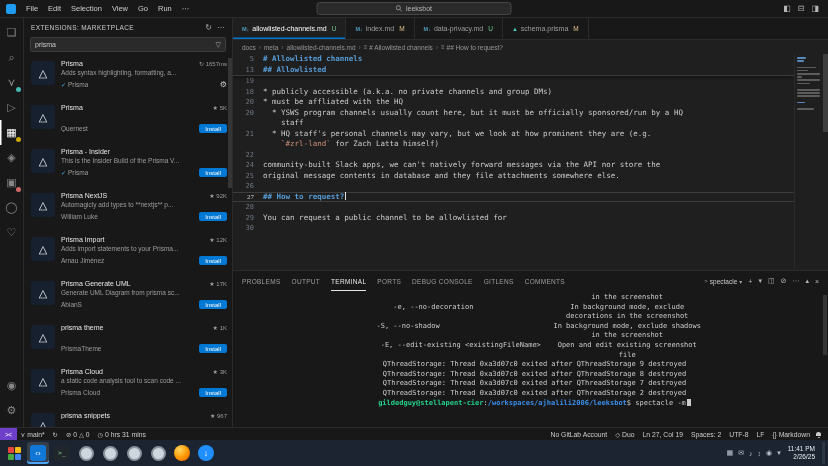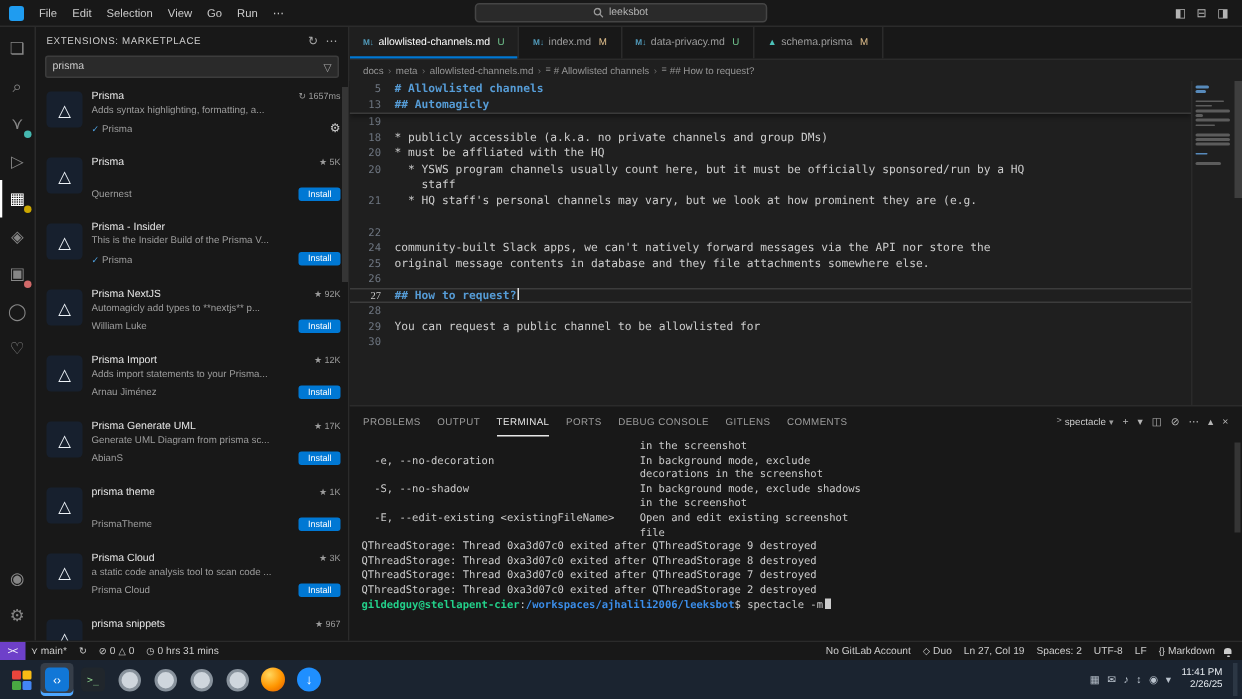--- a/index.html
+++ b/index.html
@@ -69,21 +69,21 @@
   .part-h { color:var(--heading); font-weight:bold; }
   .part-t { color:#cccccc; }
   .part-c { color:var(--inline_code); }
   .ed-row.current { box-shadow:inset 0 1px 0 #3c3c3c, inset 0 -1px 0 #3c3c3c; }
   .ed-row.current .num { color:#cccccc;font-family:Liberation Serif, serif; }
   .caret { display:inline-block; width:1px; height:8px; background:#e0e0e0; vertical-align:middle; margin-left:1px; }
   .minimap { position:absolute; top:0; right:6px; bottom:0; width:28px; background:#1f1f1f; border-left:1px solid #2a2a2a; z-index:3; }
   .mm-bar { position:absolute; height:1.5px; border-radius:1px; }
   .ed-scrollbar { position:absolute; right:0; top:0; width:5px; height:78px; background:rgba(121,121,121,.35); z-index:4; }
 
-  .panel { height:157px; background:#181818; border-top:1px solid #2b2b2b; display:flex; flex-direction:column; position:relative; }
+  .panel { height:157px; background:#181818; border-top:1px solid #2b2b2b; display:flex; flex-direction:column; position:relative;text-align:center; }
   .panel-head { height:20px; display:flex; align-items:center; padding:0 9px; flex:none; }
   .ptabs { display:flex; gap:11px; height:100%; }
   .ptab { font-size:6.5px; letter-spacing:.3px; color:#9d9d9d; display:flex; align-items:center; height:100%; }
   .ptab.active { color:#e7e7e7; box-shadow:inset 0 -1px 0 #e7e7e7; }
   .pcontrols { margin-left:auto; display:flex; align-items:center; gap:6px; color:#b5b5b5; font-size:7px; }
   .pc-label { display:flex; align-items:center; gap:2px; font-size:6.5px; color:#cccccc; }
   .pc-glyph { font-size:6px; color:#9d9d9d; }
   .terminal { flex:1; padding:2px 0 0 8px; font-family:"DejaVu Sans Mono", monospace; font-size:7px; line-height:9.6px; color:#cccccc; white-space:pre; overflow:hidden; }
   .t-green { color:var(--terminal_green); font-weight:bold; }
   .t-blue { color:var(--terminal_blue); font-weight:bold; }
@@ -385,20 +385,21 @@
             <div class="ed-row">
               <span class="num"></span>
               <span class="code"><span class="part-t">    staff</span></span>
             </div>
             <div class="ed-row">
               <span class="num">21</span>
               <span class="code"><span class="part-t">  * HQ staff's personal channels may vary, but we look at how prominent they are (e.g.</span></span>
             </div>
             <div class="ed-row">
               <span class="num"></span>
+              <span class="code"><span class="part-t">    </span><span class="part-c">`#zrl-land`</span><span class="part-t"> for Zach Latta himself)</span></span>
             </div>
             <div class="ed-row">
               <span class="num">22</span>
               <span class="code"></span>
             </div>
             <div class="ed-row">
               <span class="num">24</span>
               <span class="code"><span class="part-t">community-built Slack apps, we can't natively forward messages via the API nor store the</span></span>
             </div>
             <div class="ed-row">
@@ -426,21 +427,21 @@
               <span class="code"></span>
             </div>
           </div>
         <div class="sticky">
             <div class="ed-row">
               <span class="num">5</span>
               <span class="code"><span class="part-h"># Allowlisted channels</span></span>
             </div>
             <div class="ed-row">
               <span class="num">13</span>
-              <span class="code"><span class="part-h">## Automagicly</span></span>
+              <span class="code"><span class="part-h">## Allowlisted</span></span>
             </div>
           </div>
         <div class="minimap">
             <div class="mm-bar" style="top: 3px; left: 2px; width: 8.5px; background: rgba(97, 158, 215, 0.85);"></div>
             <div class="mm-bar" style="top: 6.2px; left: 2px; width: 6.75px; background: rgba(97, 158, 215, 0.85);"></div>
             <div class="mm-bar" style="top: 12.6px; left: 2px; width: 19px; background: rgba(205, 205, 205, 0.35);"></div>
             <div class="mm-bar" style="top: 15.8px; left: 2px; width: 10.75px; background: rgba(205, 205, 205, 0.35);"></div>
             <div class="mm-bar" style="top: 19px; left: 2px; width: 23px; background: rgba(205, 205, 205, 0.35);"></div>
             <div class="mm-bar" style="top: 22.2px; left: 2px; width: 5.25px; background: rgba(205, 205, 205, 0.35);"></div>
             <div class="mm-bar" style="top: 25.4px; left: 2px; width: 23px; background: rgba(205, 205, 205, 0.35);"></div>

